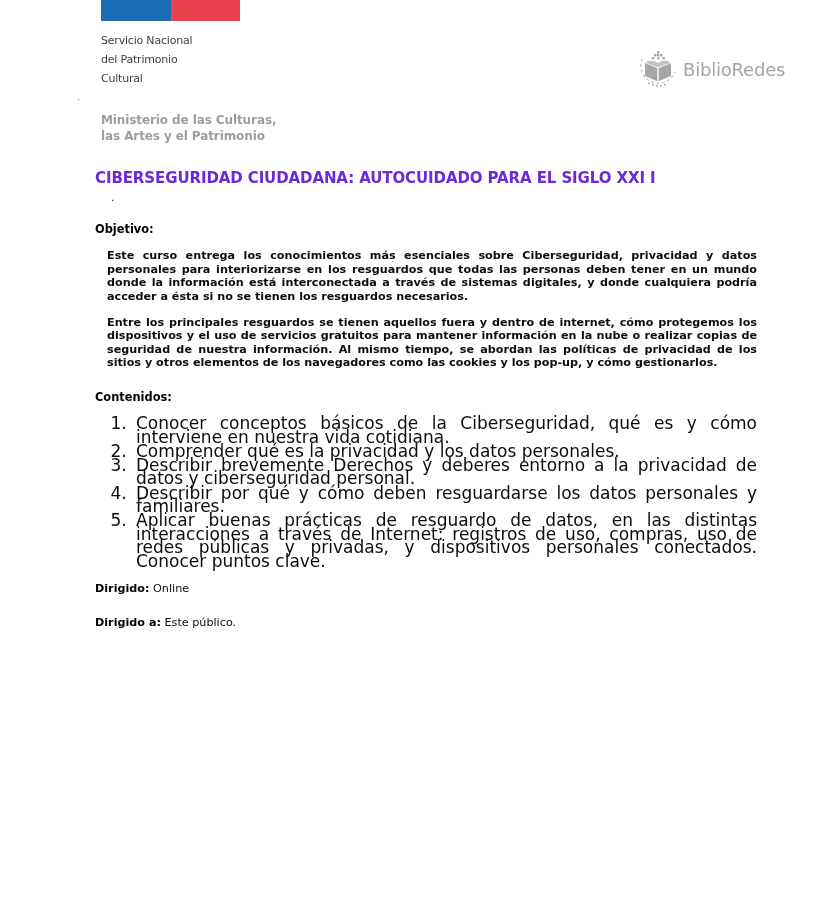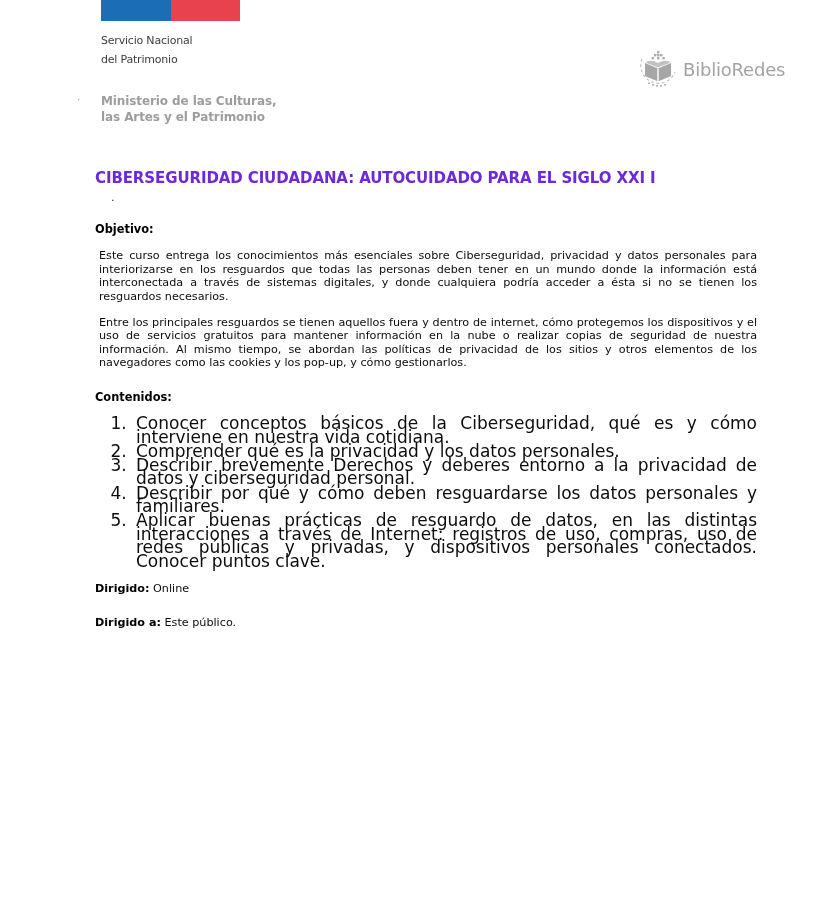--- a/index.html
+++ b/index.html
@@ -42,23 +42,23 @@
     letter-spacing: -0.1px; white-space: nowrap;
   }
   .stray-mark { margin: 6px 0 0 16px; font-size: 11px; line-height: 10px; color: #222; }
 
   .section-heading {
     margin-top: 20px;
     font-size: 11.4px; font-weight: bold; color: #000;
     line-height: 13.4px;
   }
   .para {
-    margin: 13px 0 0 4px;
+    margin: 13px 0 0 12px;
     font-size: 11.2px; line-height: 13.4px;
-    text-align: justify; color: #0c0c0c;
+    text-align: justify; color: #0c0c0c; font-weight: bold;
   }
 
   .contenidos-heading { margin-top: 21px; }
 
   ol.content-list {
     margin: 13px 0 0 0;
     padding-left: 37px;
   }
   ol.content-list li {
     font-size: 17px; line-height: 13.6px;
@@ -81,20 +81,21 @@
     <div class="flag">
       <div class="half" style="background: rgb(27, 109, 181);"></div>
       <div class="half" style="background: rgb(232, 66, 77);"></div>
     </div>
 
     <div class="faint-dot-left">·</div>
 
     <div class="org-block">
       <div class="org-line">Servicio Nacional</div>
       <div class="org-line">del Patrimonio</div>
+      <div class="org-line">Cultural</div>
       <div class="ministry-block">
         <div class="ministry-line">Ministerio de las Culturas,</div>
         <div class="ministry-line">las Artes y el Patrimonio</div>
       </div>
     </div>
 
     <div class="partner">
       <svg class="partner-icon" viewBox="0 0 44 44" xmlns="http://www.w3.org/2000/svg">
 
         <path d="M6,12 A17.5,17.5 0 1 0 39,25" fill="none" stroke="#b9b9b9" stroke-width="1.1" stroke-dasharray="2.6,2.8"></path>

